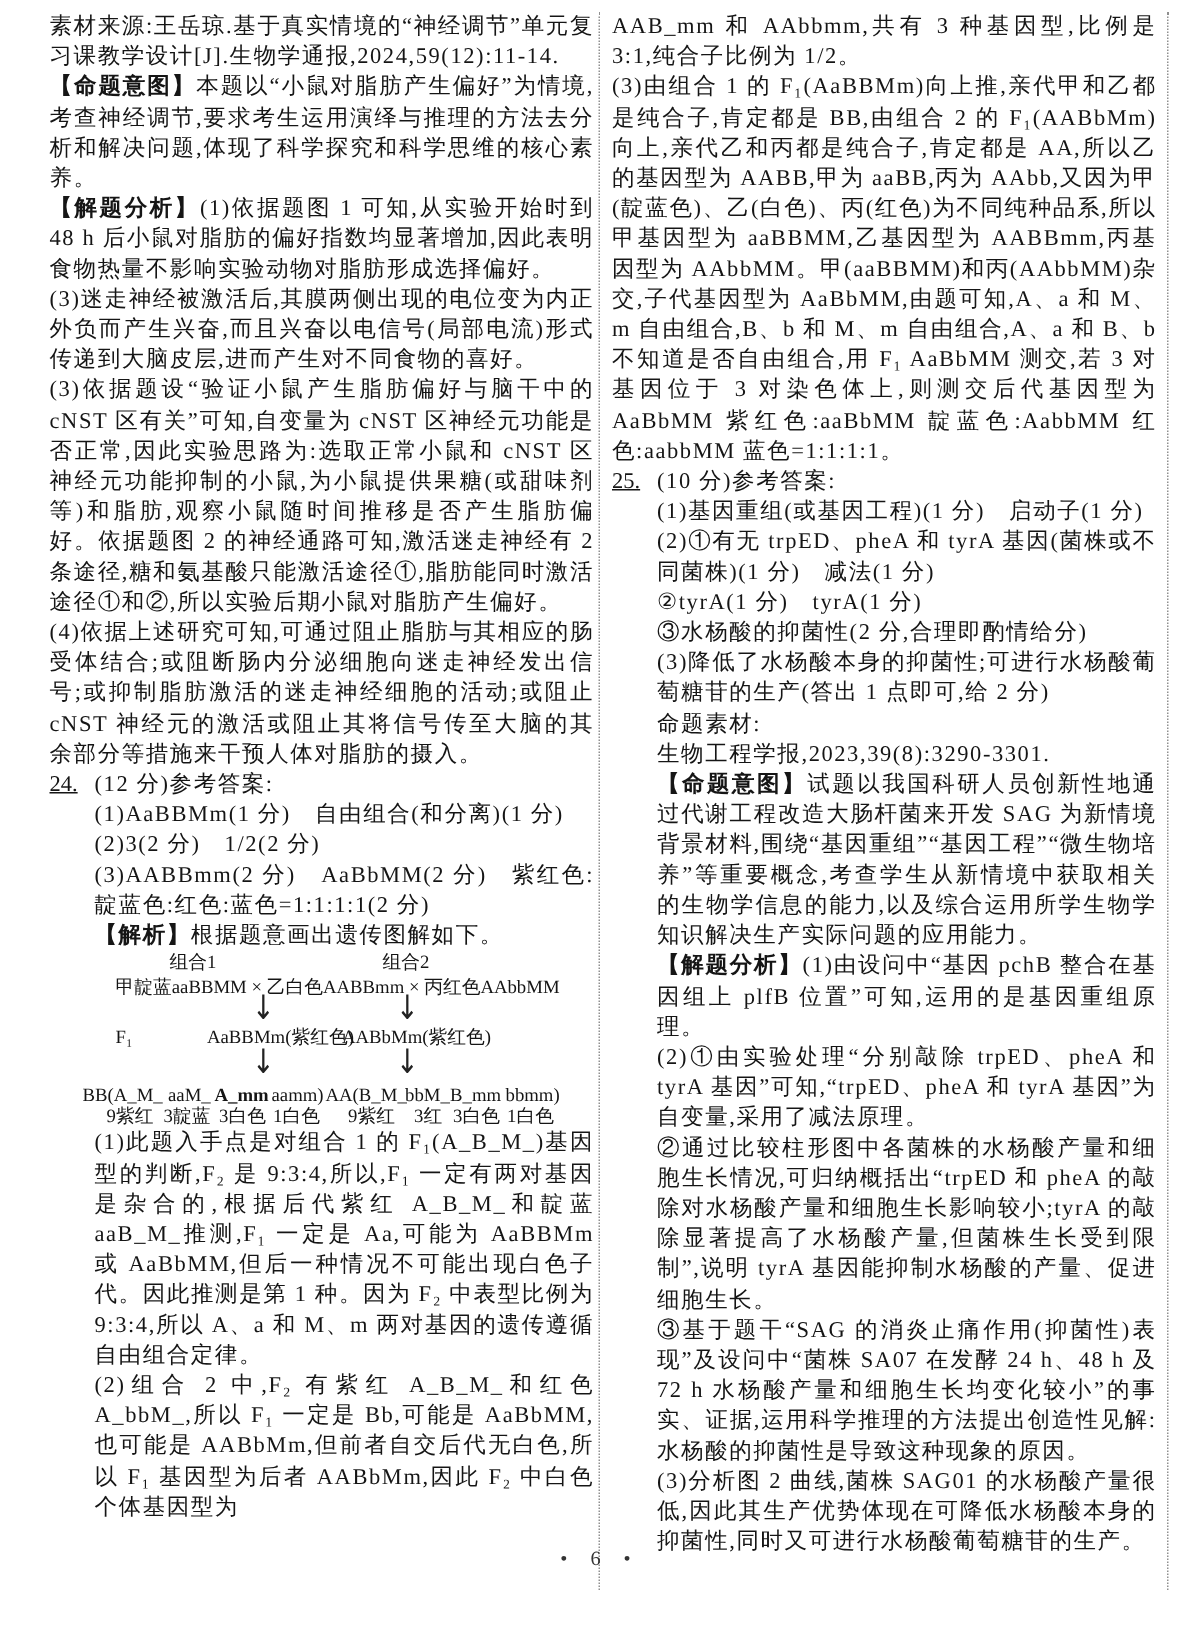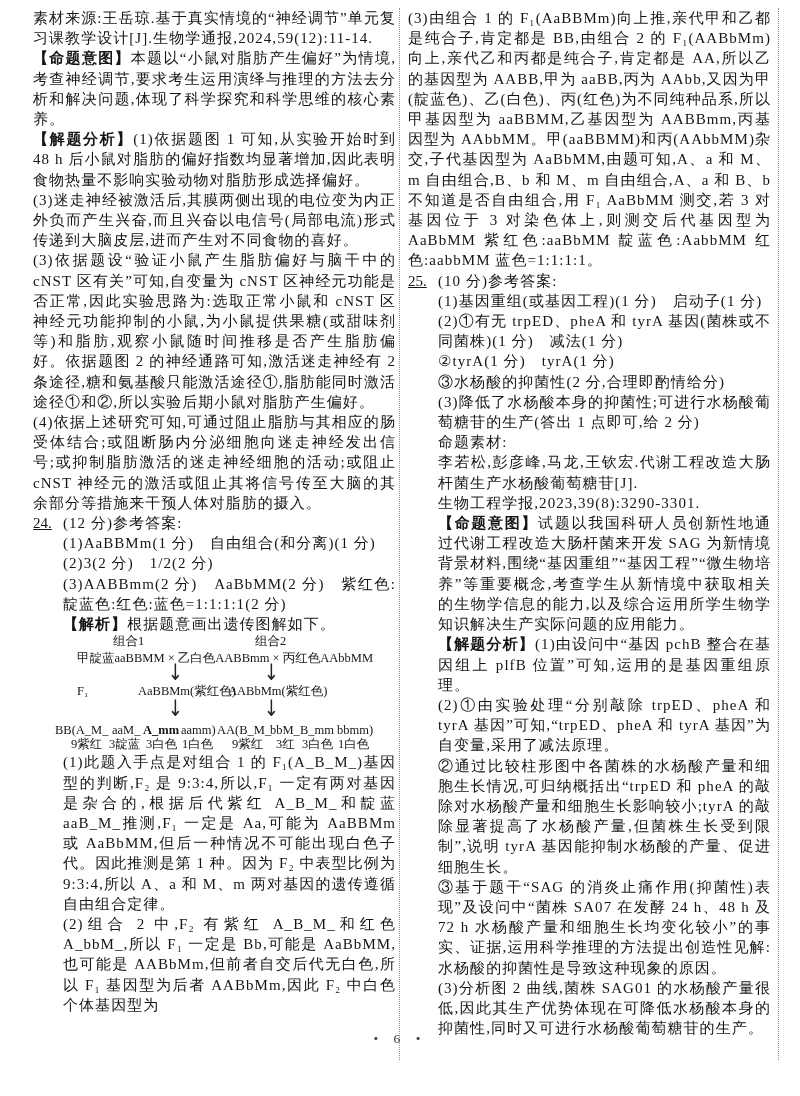--- a/index.html
+++ b/index.html
@@ -84,32 +84,32 @@
           <span class="d" style="left:251px;top:103px;">3白色</span>
           <span class="d" style="left:287px;top:103px;">1白色</span>
         </div>
 
         <p>(1)此题入手点是对组合 1 的 F₁(A_B_M_)基因型的判断,F₂ 是 9:3:4,所以,F₁ 一定有两对基因是杂合的,根据后代紫红 A_B_M_和靛蓝 aaB_M_推测,F₁ 一定是 Aa,可能为 AaBBMm 或 AaBbMM,但后一种情况不可能出现白色子代。因此推测是第 1 种。因为 F₂ 中表型比例为 9:3:4,所以 A、a 和 M、m 两对基因的遗传遵循自由组合定律。</p>
         <p>(2)组合 2 中,F₂ 有紫红 A_B_M_和红色 A_bbM_,所以 F₁ 一定是 Bb,可能是 AaBbMM,也可能是 AABbMm,但前者自交后代无白色,所以 F₁ 基因型为后者 AABbMm,因此 F₂ 中白色个体基因型为</p>
       </div>
     </div>
 
     <div class="col col-right">
+      <p class="indent">AAB_mm 和 AAbbmm,共有 3 种基因型,比例是 3:1,纯合子比例为 1/2。</p>
       <p class="indent">(3)由组合 1 的 F₁(AaBBMm)向上推,亲代甲和乙都是纯合子,肯定都是 BB,由组合 2 的 F₁(AABbMm)向上,亲代乙和丙都是纯合子,肯定都是 AA,所以乙的基因型为 AABB,甲为 aaBB,丙为 AAbb,又因为甲(靛蓝色)、乙(白色)、丙(红色)为不同纯种品系,所以甲基因型为 aaBBMM,乙基因型为 AABBmm,丙基因型为 AAbbMM。甲(aaBBMM)和丙(AAbbMM)杂交,子代基因型为 AaBbMM,由题可知,A、a 和 M、m 自由组合,B、b 和 M、m 自由组合,A、a 和 B、b 不知道是否自由组合,用 F₁ AaBbMM 测交,若 3 对基因位于 3 对染色体上,则测交后代基因型为 AaBbMM 紫红色:aaBbMM 靛蓝色:AabbMM 红色:aabbMM 蓝色=1:1:1:1。</p>
 
       <div class="item">
         <span class="item-num">25.</span>
         <p>(10 分)参考答案:</p>
         <p>(1)基因重组(或基因工程)(1 分)　启动子(1 分)</p>
         <p>(2)①有无 trpED、pheA 和 tyrA 基因(菌株或不同菌株)(1 分)　减法(1 分)</p>
         <p>②tyrA(1 分)　tyrA(1 分)</p>
         <p>③水杨酸的抑菌性(2 分,合理即酌情给分)</p>
         <p>(3)降低了水杨酸本身的抑菌性;可进行水杨酸葡萄糖苷的生产(答出 1 点即可,给 2 分)</p>
         <p>命题素材:</p>
-        <p>李若松,彭彦峰,马龙,王钦宏.代谢工程改造大肠杆菌生产水杨酸葡萄糖苷[J].</p>
         <p>生物工程学报,2023,39(8):3290-3301.</p>
         <p><b>【命题意图】</b><span>试题以我国科研人员创新性地通过代谢工程改造大肠杆菌来开发 SAG 为新情境背景材料,围绕“基因重组”“基因工程”“微生物培养”等重要概念,考查学生从新情境中获取相关的生物学信息的能力,以及综合运用所学生物学知识解决生产实际问题的应用能力。</span></p>
         <p><b>【解题分析】</b><span>(1)由设问中“基因 pchB 整合在基因组上 plfB 位置”可知,运用的是基因重组原理。</span></p>
         <p>(2)①由实验处理“分别敲除 trpED、pheA 和 tyrA 基因”可知,“trpED、pheA 和 tyrA 基因”为自变量,采用了减法原理。</p>
         <p>②通过比较柱形图中各菌株的水杨酸产量和细胞生长情况,可归纳概括出“trpED 和 pheA 的敲除对水杨酸产量和细胞生长影响较小;tyrA 的敲除显著提高了水杨酸产量,但菌株生长受到限制”,说明 tyrA 基因能抑制水杨酸的产量、促进细胞生长。</p>
         <p>③基于题干“SAG 的消炎止痛作用(抑菌性)表现”及设问中“菌株 SA07 在发酵 24 h、48 h 及 72 h 水杨酸产量和细胞生长均变化较小”的事实、证据,运用科学推理的方法提出创造性见解:水杨酸的抑菌性是导致这种现象的原因。</p>
         <p>(3)分析图 2 曲线,菌株 SAG01 的水杨酸产量很低,因此其生产优势体现在可降低水杨酸本身的抑菌性,同时又可进行水杨酸葡萄糖苷的生产。</p>
       </div>
     </div>
 

